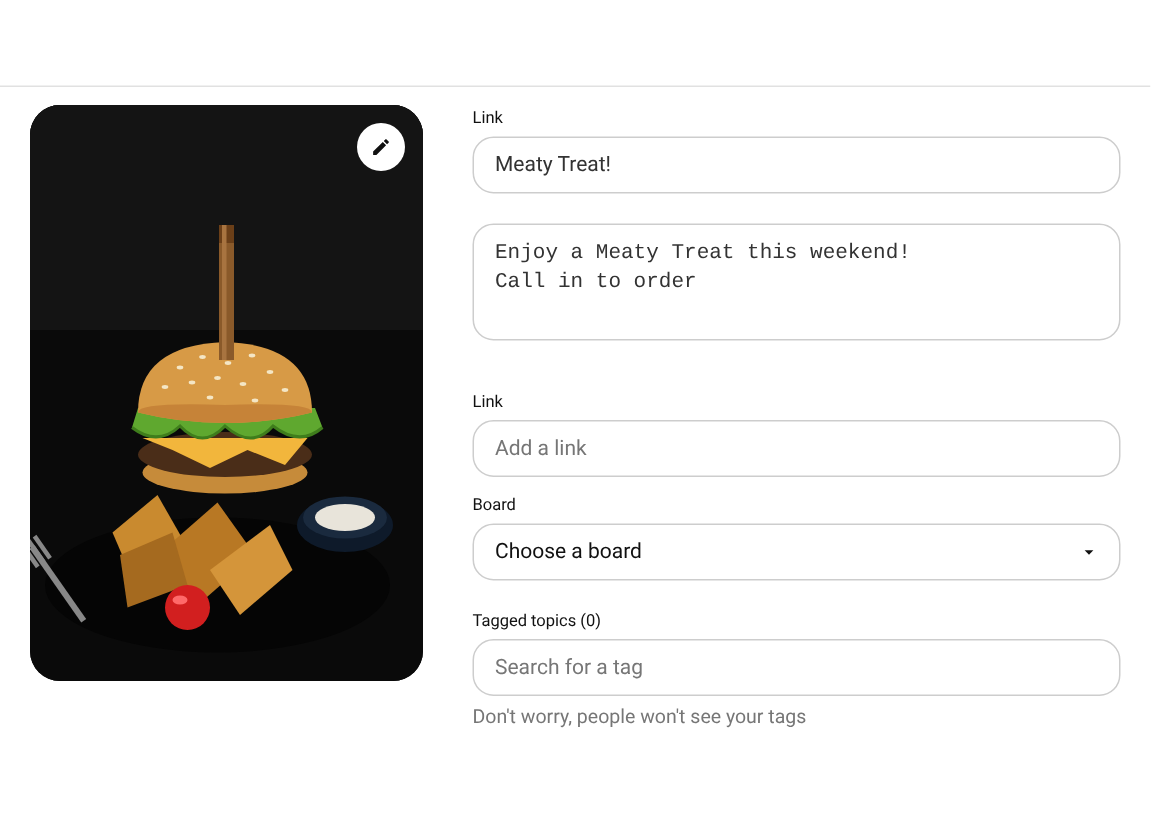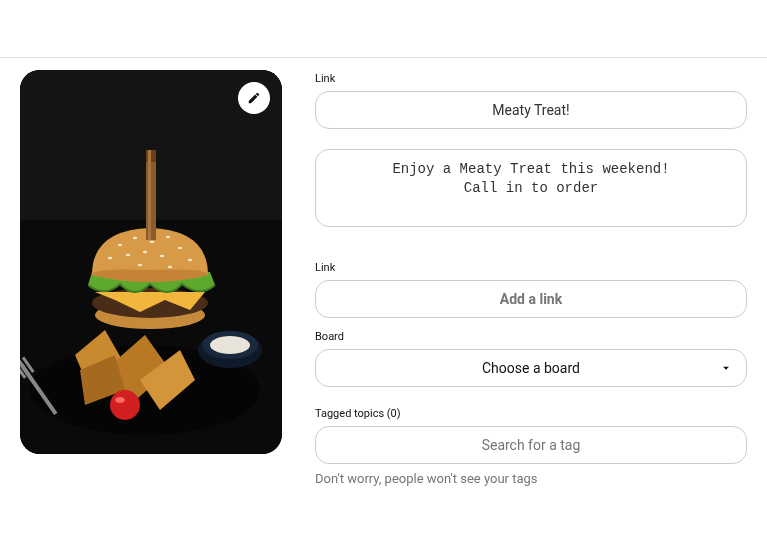--- a/index.html
+++ b/index.html
@@ -60,30 +60,29 @@
     .text-input, .textarea, .select {
       width: 100%;
       border: 1px solid #cdcdcd;
       border-radius: 14px;
       padding: 10px 14px;
       font-size: 14px;
       color: #333;
       font-family: inherit;
       outline: none;
       background: #fff;
-      text-align: center;
     }
     .text-input::placeholder, .textarea::placeholder { color: #767676; }
     .textarea {
       height: 78px;
       resize: none;
       line-height: 1.35;
       font-family: Liberation Mono, monospace;
     }
-    .gap-sm { margin-bottom: 10px; font-weight: bold; }
+    .gap-sm { margin-bottom: 10px; }
     .gap-md { margin-bottom: 20px; }
     .select-wrap {
       position: relative;
     }
     .select {
       appearance: none;
       cursor: pointer;
       color: #111;
     }
     .chevron {

